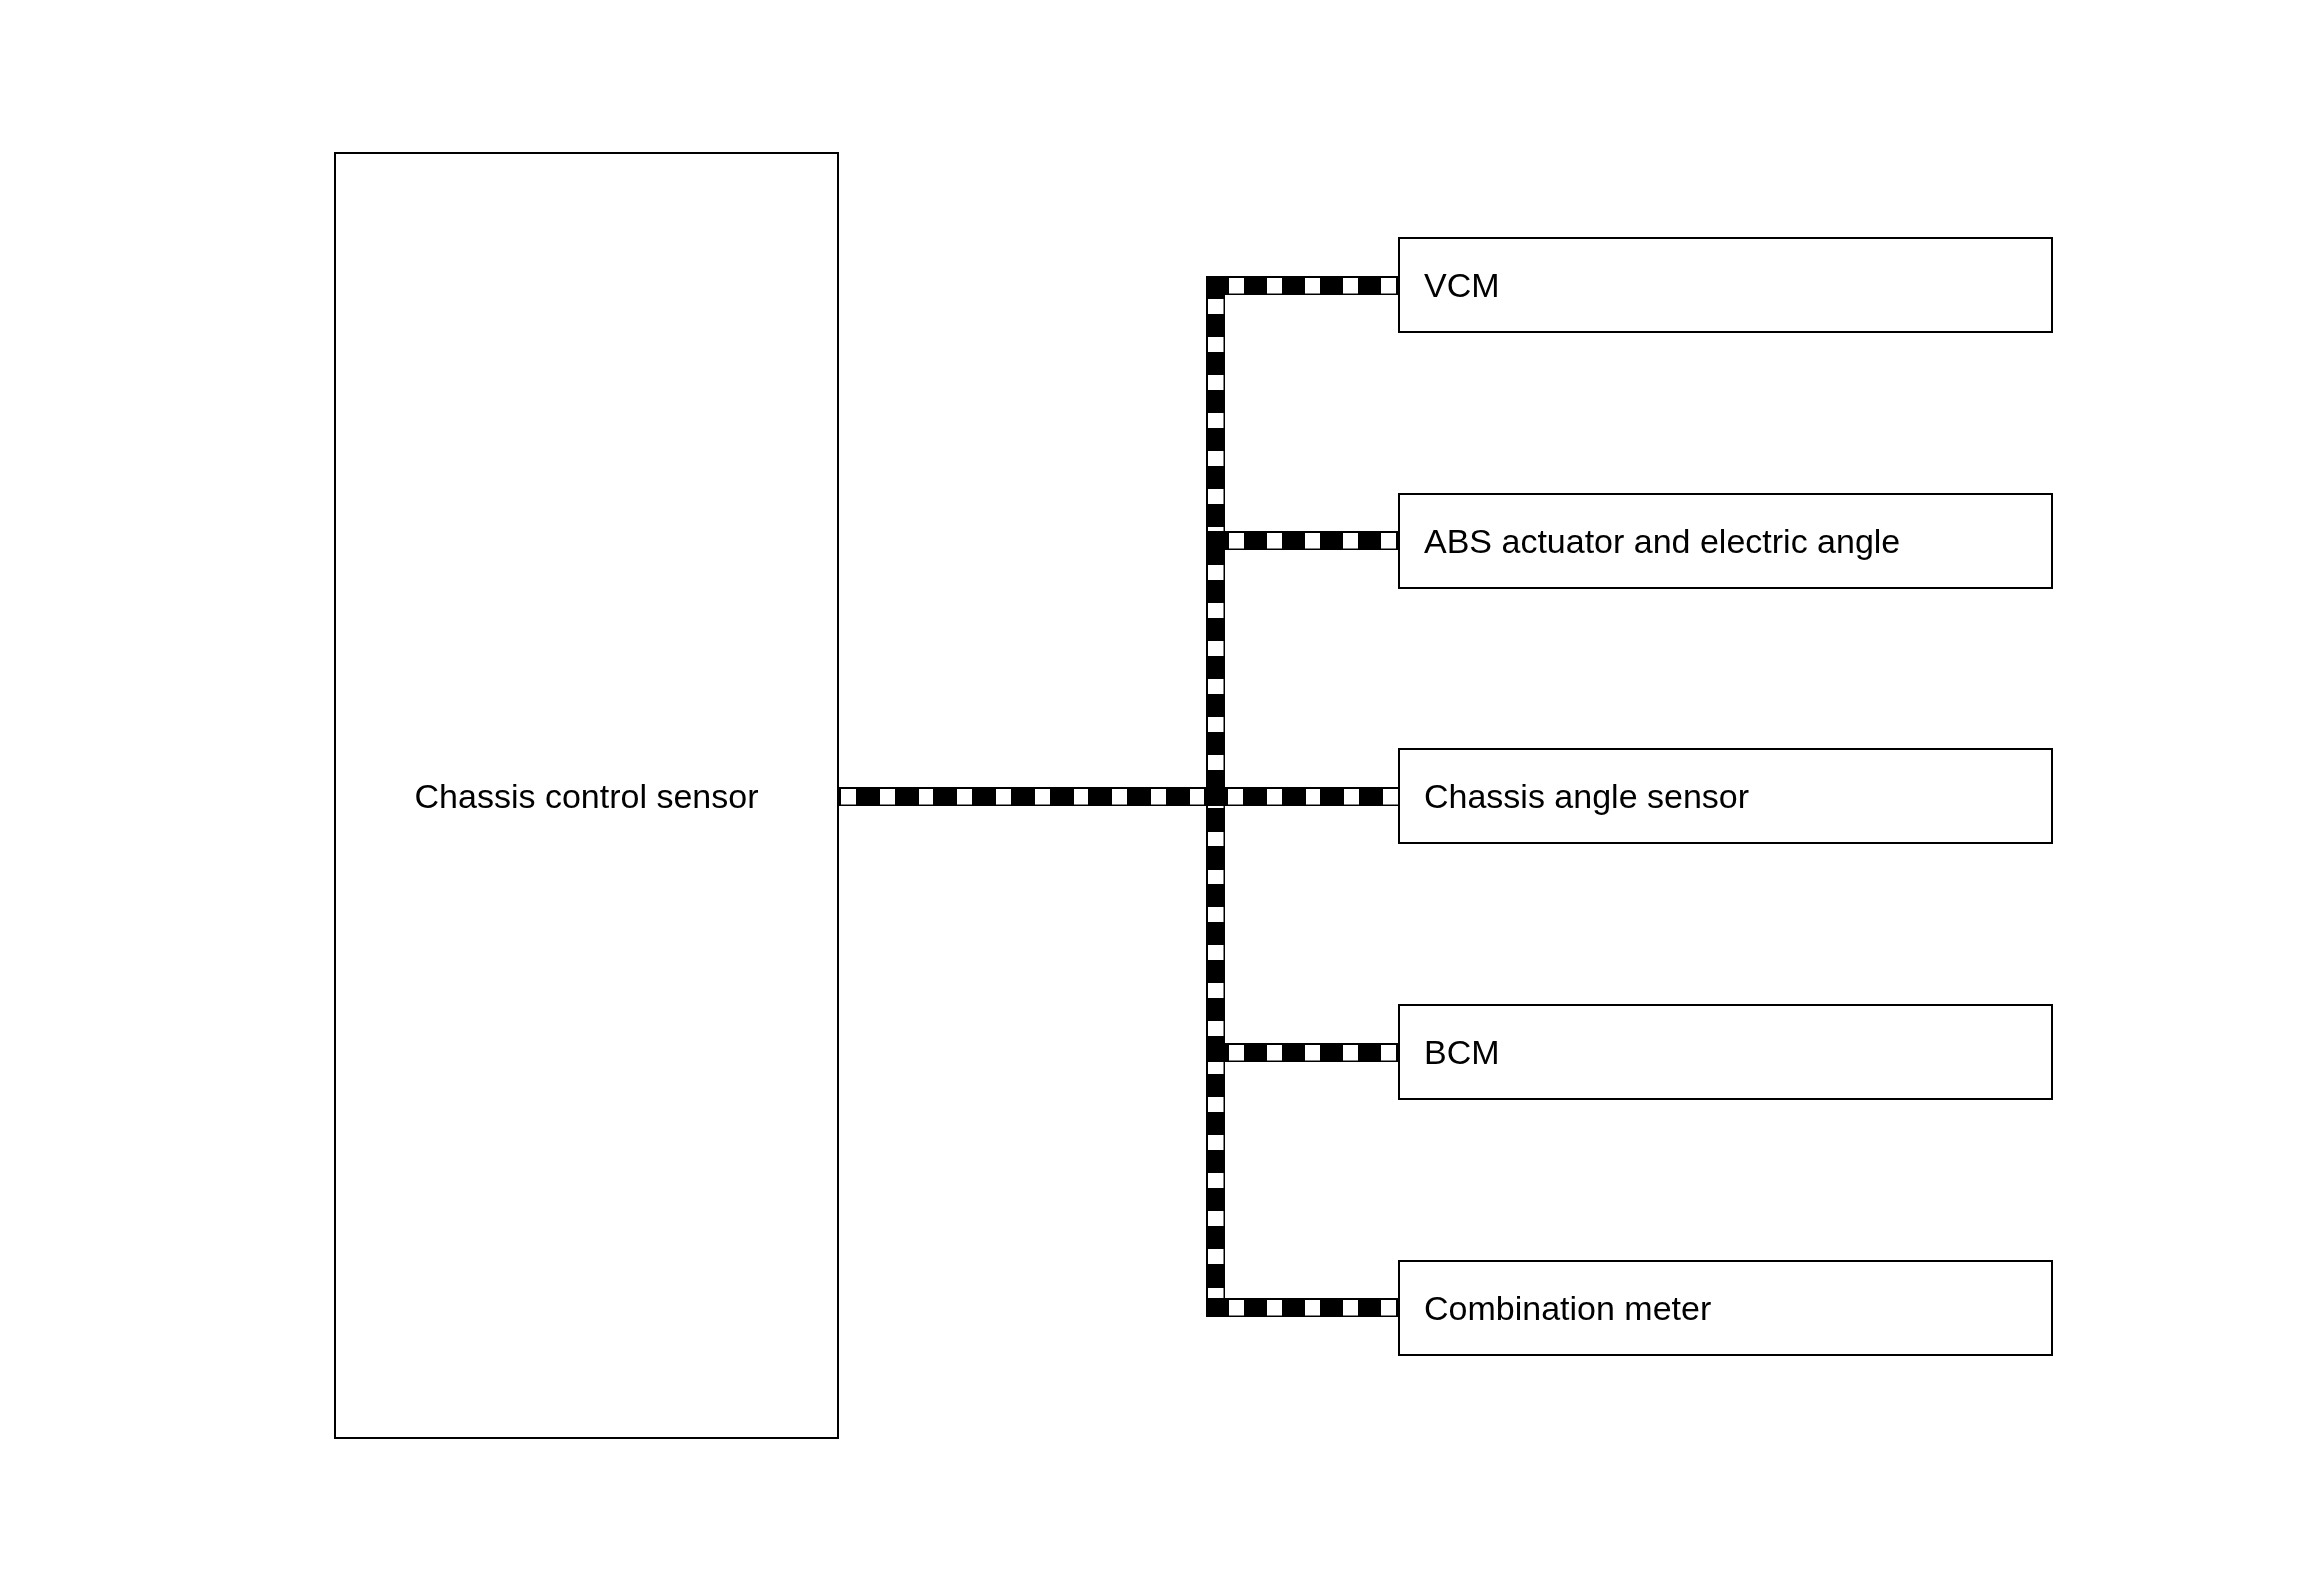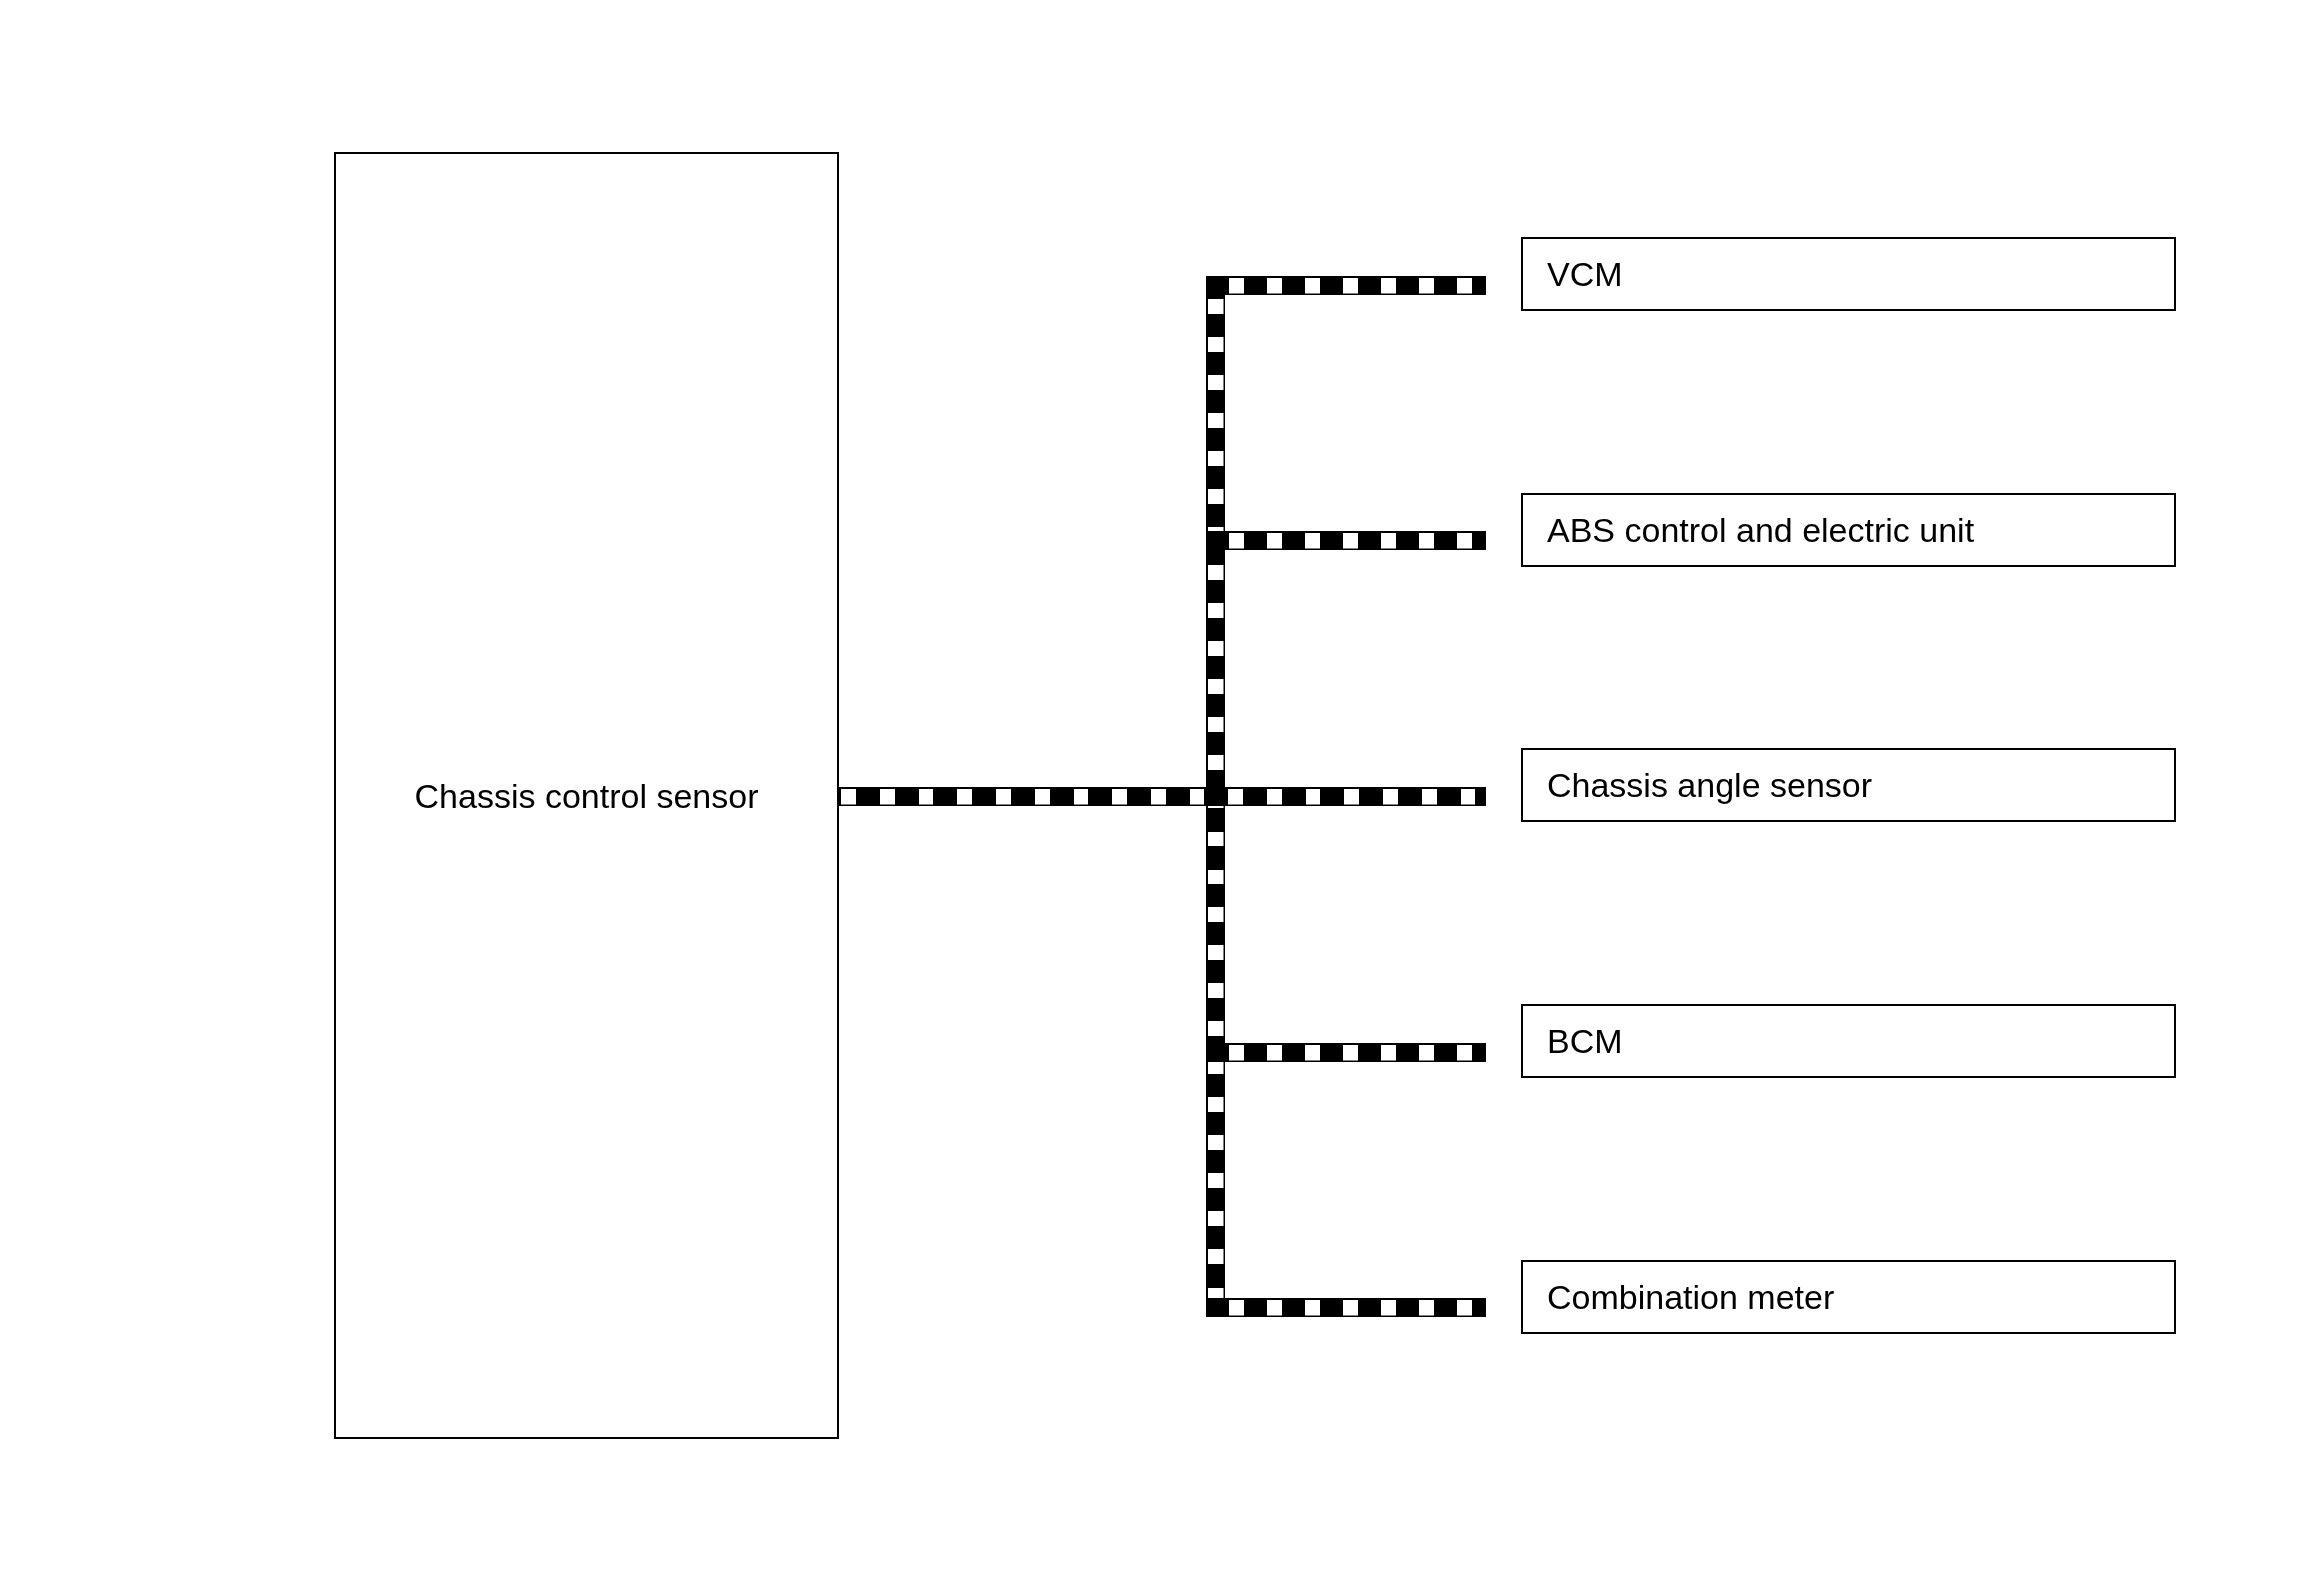--- a/index.html
+++ b/index.html
@@ -27,23 +27,23 @@
     z-index: 3;
   }
   .chassis-box {
     left: 334px;
     top: 152px;
     width: 505px;
     height: 1287px;
     justify-content: center;
   }
   .rbox {
-    left: 1521px;
+    left: 1398px;
     width: 655px;
-    height: 74px;
+    height: 96px;
     padding-left: 24px;
   }
   .rbox-vcm   { top: 237px;  }
   .rbox-abs   { top: 493px;  }
   .rbox-steer { top: 748px; }
   .rbox-bcm   { top: 1004px; }
   .rbox-comb  { top: 1260px; }
 
   .label {
     font-size: 34px;
@@ -110,21 +110,21 @@
   </div>
 
   <div class="box rbox rbox-vcm">
     <span class="label">
       <span class="ln">VCM</span>
     </span>
   </div>
 
   <div class="box rbox rbox-abs">
     <span class="label">
-      <span class="ln">ABS control and electric unit</span>
+      <span class="ln">ABS actuator and electric angle</span>
     </span>
   </div>
 
   <div class="box rbox rbox-steer">
     <span class="label">
       <span class="ln">Chassis angle sensor</span>
     </span>
   </div>
 
   <div class="box rbox rbox-bcm">

